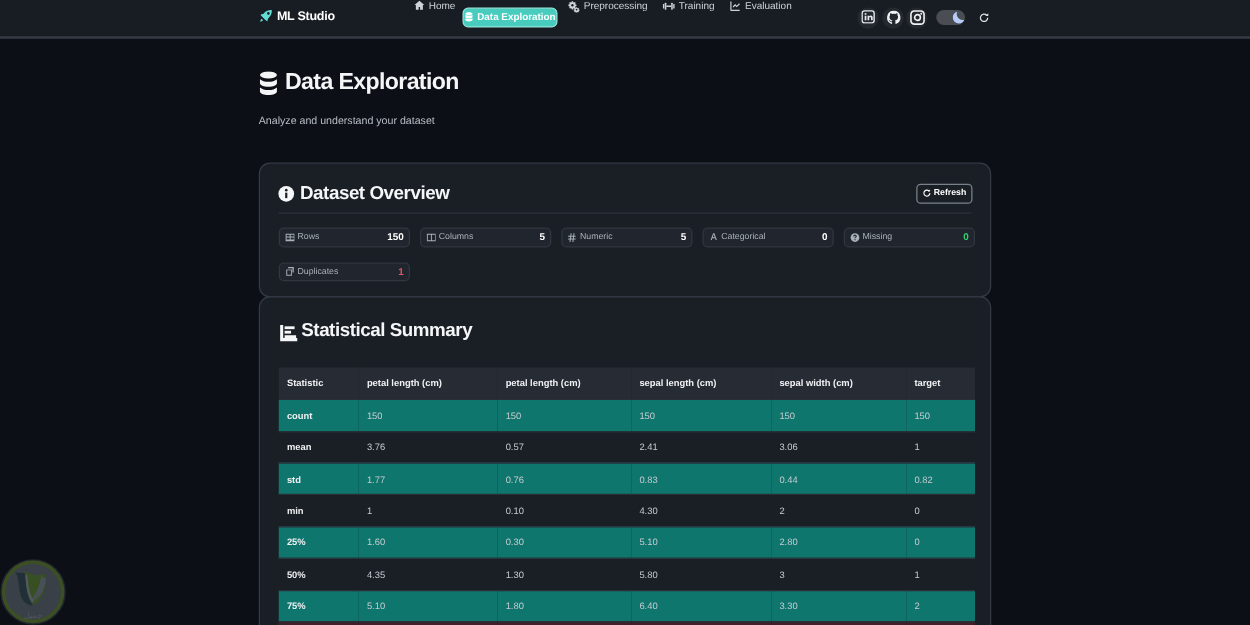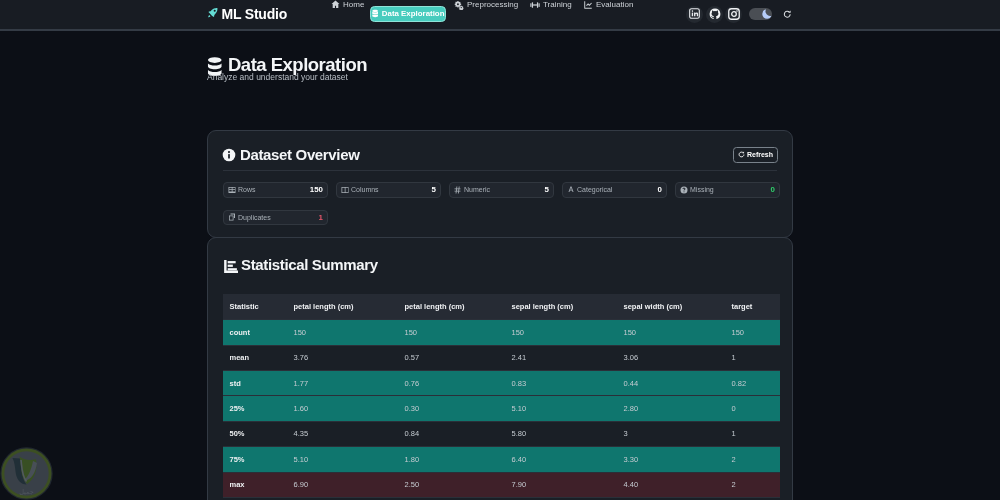--- a/index.html
+++ b/index.html
@@ -4,37 +4,37 @@
 <style>
   * { margin:0; padding:0; box-sizing:border-box; }
   html,body { width:1000px; height:500px; overflow:hidden; }
   body { background:#0c0f16; font-family:"Liberation Sans", sans-serif; position:relative; filter:blur(0.28px); }
   .abs { position:absolute; }
 
   
   .navbar { position:absolute; top:0; left:0; width:1000px; height:31px;
             background:#181c23; border-bottom:2px solid #343b45; }
   .brand { position:absolute; left:207px; top:0; height:27px; display:flex; align-items:center; }
-  .brand-text { color:#fff; font-weight:bold; font-size:14px; margin-left:3px; letter-spacing:-0.2px;}
+  .brand-text { color:#fff; font-weight:bold; font-size:10px; margin-left:3px; letter-spacing:-0.2px;}
   .navitem { position:absolute; top:0; height:27px; display:flex; align-items:flex-start;
              color:#ced3d8; font-size:8px; }
   .navitem svg { margin-right:3px; }
   .navpill { position:absolute; left:369.5px; top:5.5px; width:76px; height:16.5px;
              background:#47ccbe; border:1px solid #8fe3d8; border-radius:4.5px;
              display:flex; align-items:center; justify-content:center;
              color:#fff; font-weight:bold; font-size:7.9px; white-space:nowrap; }
   .navpill svg { margin-right:3px; }
   .sicon { position:absolute; top:8px; }
   .toggle { position:absolute; left:749px; top:8px; width:23px; height:12px;
             border-radius:6px; background:#4a4e54; }
 
   
   .pagetitle { position:absolute; left:228px; top:53.5px; color:#f3f5f7; font-weight:bold;
                font-size:18.5px; letter-spacing:-0.5px; }
-  .pagesub { position:absolute; left:207px; top:72px; color:#b9bfc6; font-size:8.5px; }
+  .pagesub { position:absolute; left:207px; top:91px; color:#b9bfc6; font-size:8.5px; }
 
   
   .card { position:absolute; left:207px; width:586px; background:#1a1f26;
           border:1px solid #333a44; border-radius:9px; }
   .card1 { top:117.5px; height:108.5px;margin-top:12px; }
   .card2 { top:236.5px; height:280px; }
   .cardtitle { color:#f4f6f8; font-weight:bold; font-size:15px; letter-spacing:-0.35px; }
   .divider { position:absolute; left:15px; right:15px; top:39px; height:1px; background:#2c323b; }
 
   .refreshbtn { position:absolute; right:14px; top:16.5px; width:45px; height:15.5px;
@@ -251,32 +251,40 @@
           <td>1</td>
         </tr>
     <tr class="stripe">
           <td class="rowlab">std</td>
           <td>1.77</td>
           <td>0.76</td>
           <td>0.83</td>
           <td>0.44</td>
           <td>0.82</td>
         </tr>
+    <tr>
+          <td class="rowlab">min</td>
+          <td>1</td>
+          <td>0.10</td>
+          <td>4.30</td>
+          <td>2</td>
+          <td>0</td>
+        </tr>
     <tr class="stripe">
           <td class="rowlab">25%</td>
           <td>1.60</td>
           <td>0.30</td>
           <td>5.10</td>
           <td>2.80</td>
           <td>0</td>
         </tr>
     <tr>
           <td class="rowlab">50%</td>
           <td>4.35</td>
-          <td>0.84</td>
+          <td>1.30</td>
           <td>5.80</td>
           <td>3</td>
           <td>1</td>
         </tr>
     <tr class="stripe">
           <td class="rowlab">75%</td>
           <td>5.10</td>
           <td>1.80</td>
           <td>6.40</td>
           <td>3.30</td>

